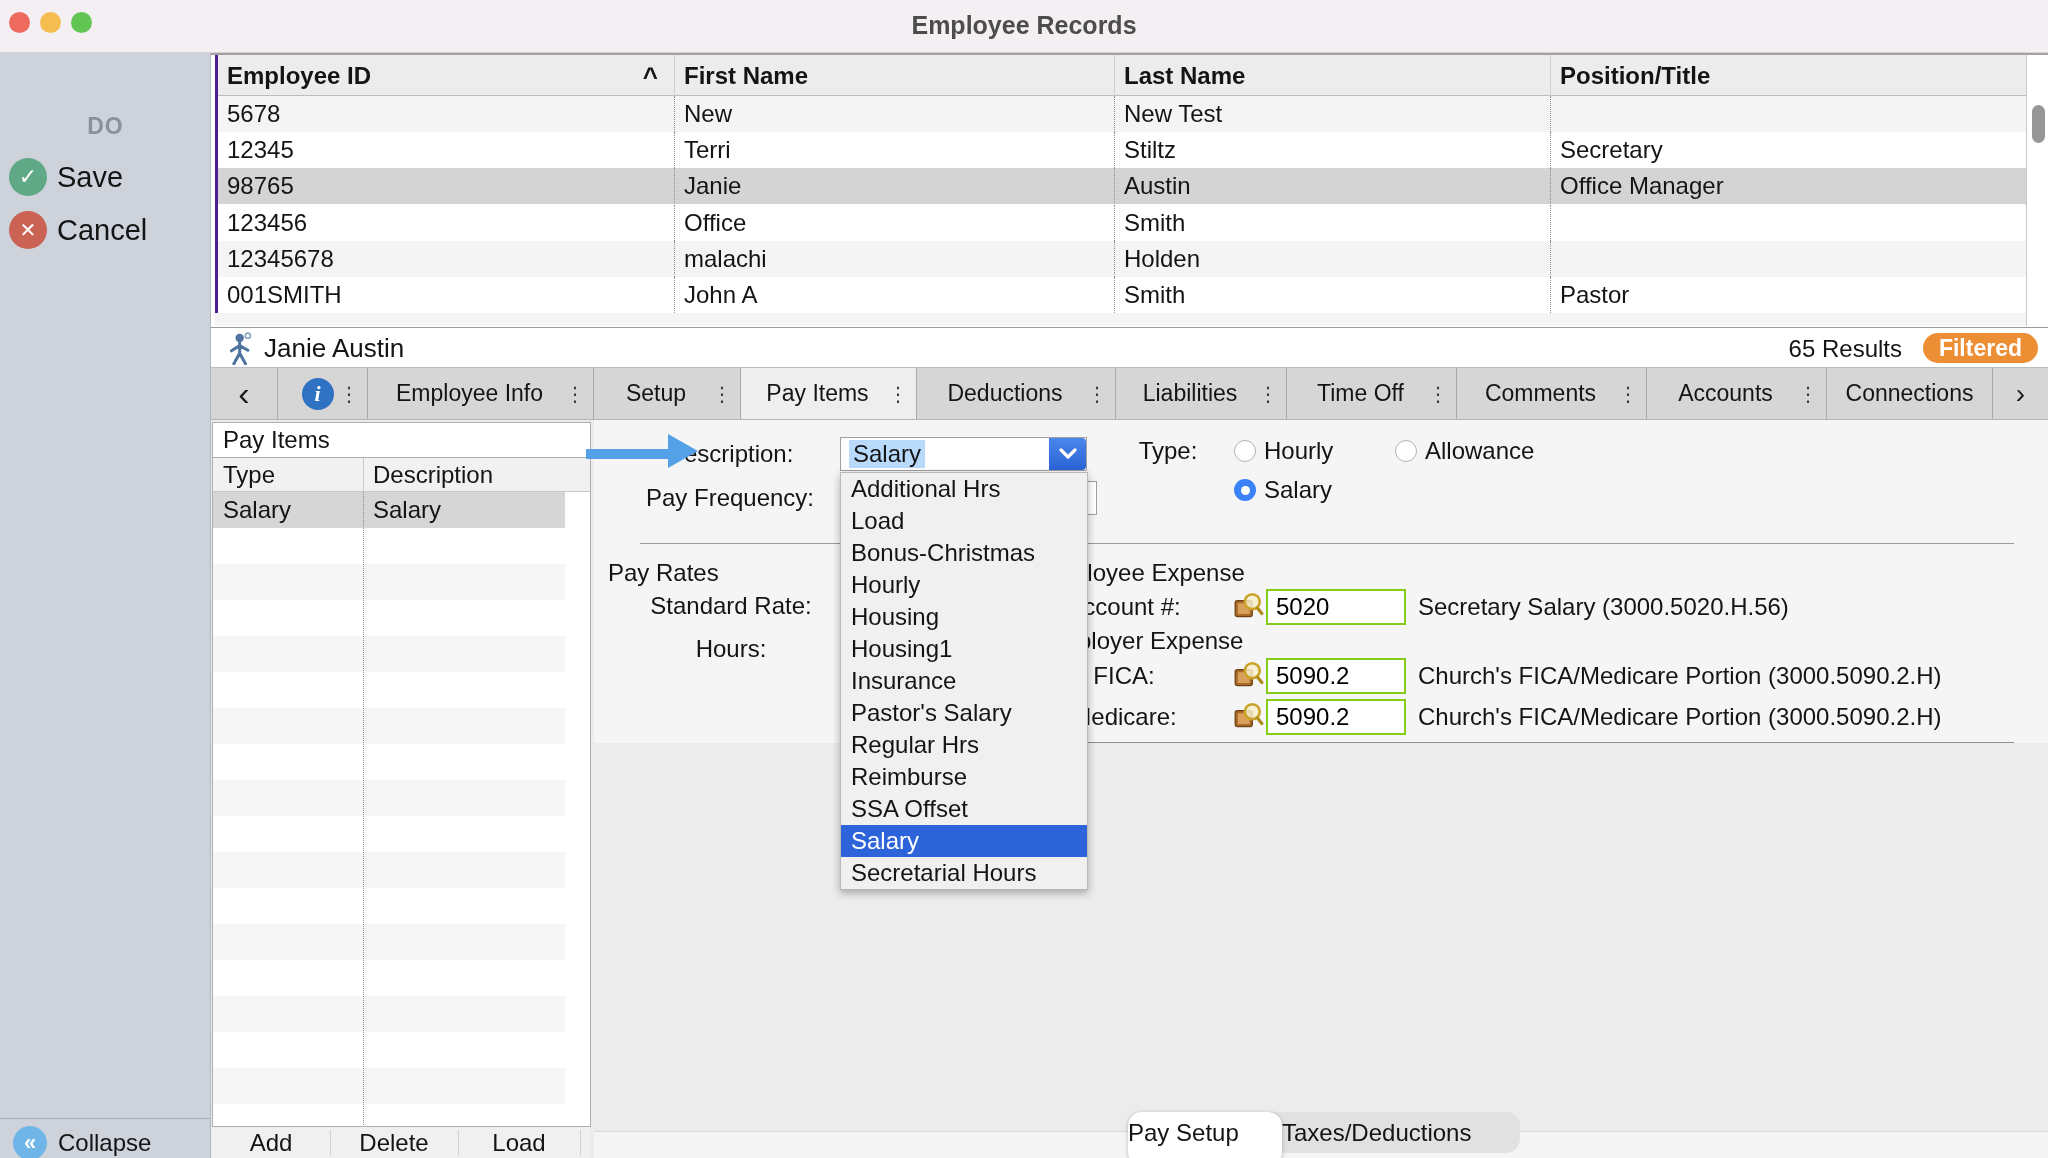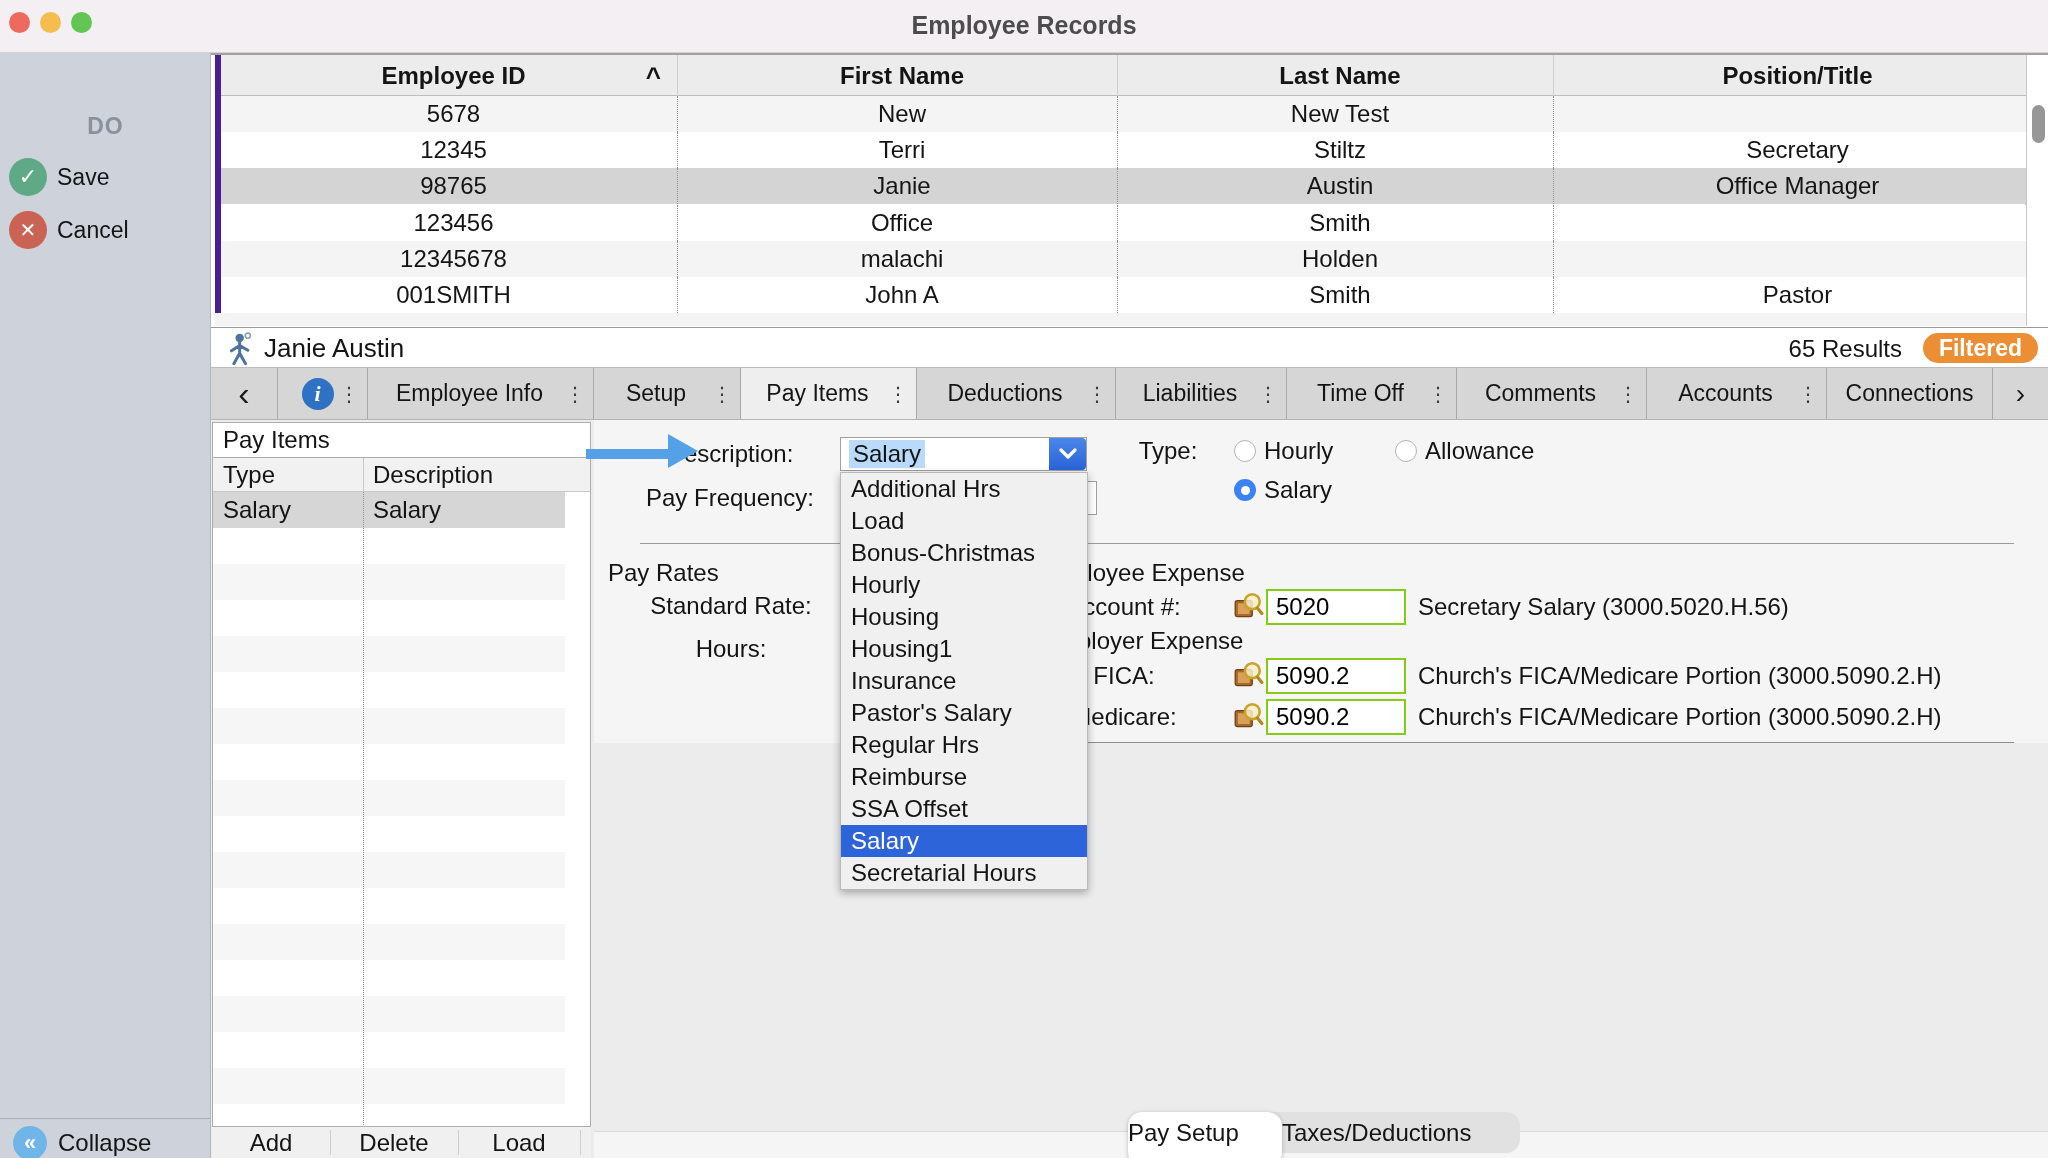--- a/index.html
+++ b/index.html
@@ -9,24 +9,24 @@
   .a{position:absolute;box-sizing:border-box;}
   .txt{white-space:nowrap;overflow:hidden;}
   
   .titlebar{left:0;top:0;width:2048px;height:53px;background:#f4eff3;border-bottom:1px solid #d6d1d5;}
   .light{width:21px;height:21px;border-radius:50%;top:12px;}
   .wtitle{left:0;top:11px;width:2048px;text-align:center;font-size:25px;font-weight:bold;color:#4c4c4c;}
   
   .sidebar{left:0;top:53px;width:211px;height:1105px;background:#cdd2db;border-right:1px solid #b4b9c1;}
   .do{left:0;top:60px;width:211px;text-align:center;font-size:23px;font-weight:bold;color:#8b919c;letter-spacing:1px;}
   .cicon{border-radius:50%;color:#fff;display:flex;align-items:center;justify-content:center;}
-  .sbl{font-size:23px;line-height:26px;}
+  .sbl{font-size:29px;line-height:26px;}
   
   .ttopline{left:211px;top:53px;width:1837px;height:2px;background:#a1a1a1;}
-  .etable{left:215px;top:55px;width:1811px;height:258px;border-left:6px solid #4c1d95;border-right:1px solid #c9c9c9;text-align:center;}
+  .etable{left:215px;top:55px;width:1811px;height:258px;border-left:3px solid #4c1d95;border-right:1px solid #c9c9c9;}
   .ehead{left:0;top:0;width:1811px;height:41px;background:#edecec;border-bottom:1px solid #bdbdbd;}
   .hc{top:0;height:41px;line-height:41px;font-size:24px;font-weight:bold;padding-left:9px;border-right:1px solid #cfcfcf;}
   .etr{left:0;width:1811px;height:36px;}
   .etc{top:0;height:36px;line-height:36px;font-size:24px;padding-left:9px;border-right:1px dotted #8f8f8f;}
   .k0{left:0;width:457px}.k1{left:457px;width:440px}.k2{left:897px;width:436px}.k3{left:1333px;width:478px;border-right:none !important;}
   .rA{background:#f4f4f4}.rB{background:#ffffff}.rSel{background:#d5d4d5}
   .gutter{left:2026px;top:55px;width:22px;height:271px;background:#fff;border-left:1px solid #c9c9c9;}
   .thumb{left:2031px;top:105px;width:13px;height:38px;border-radius:7px;background:#979797;}
   
   .pbar{left:211px;top:327px;width:1837px;height:41px;background:#fff;border-top:1px solid #9a9a9a;border-bottom:1px solid #bcbcbc;}

